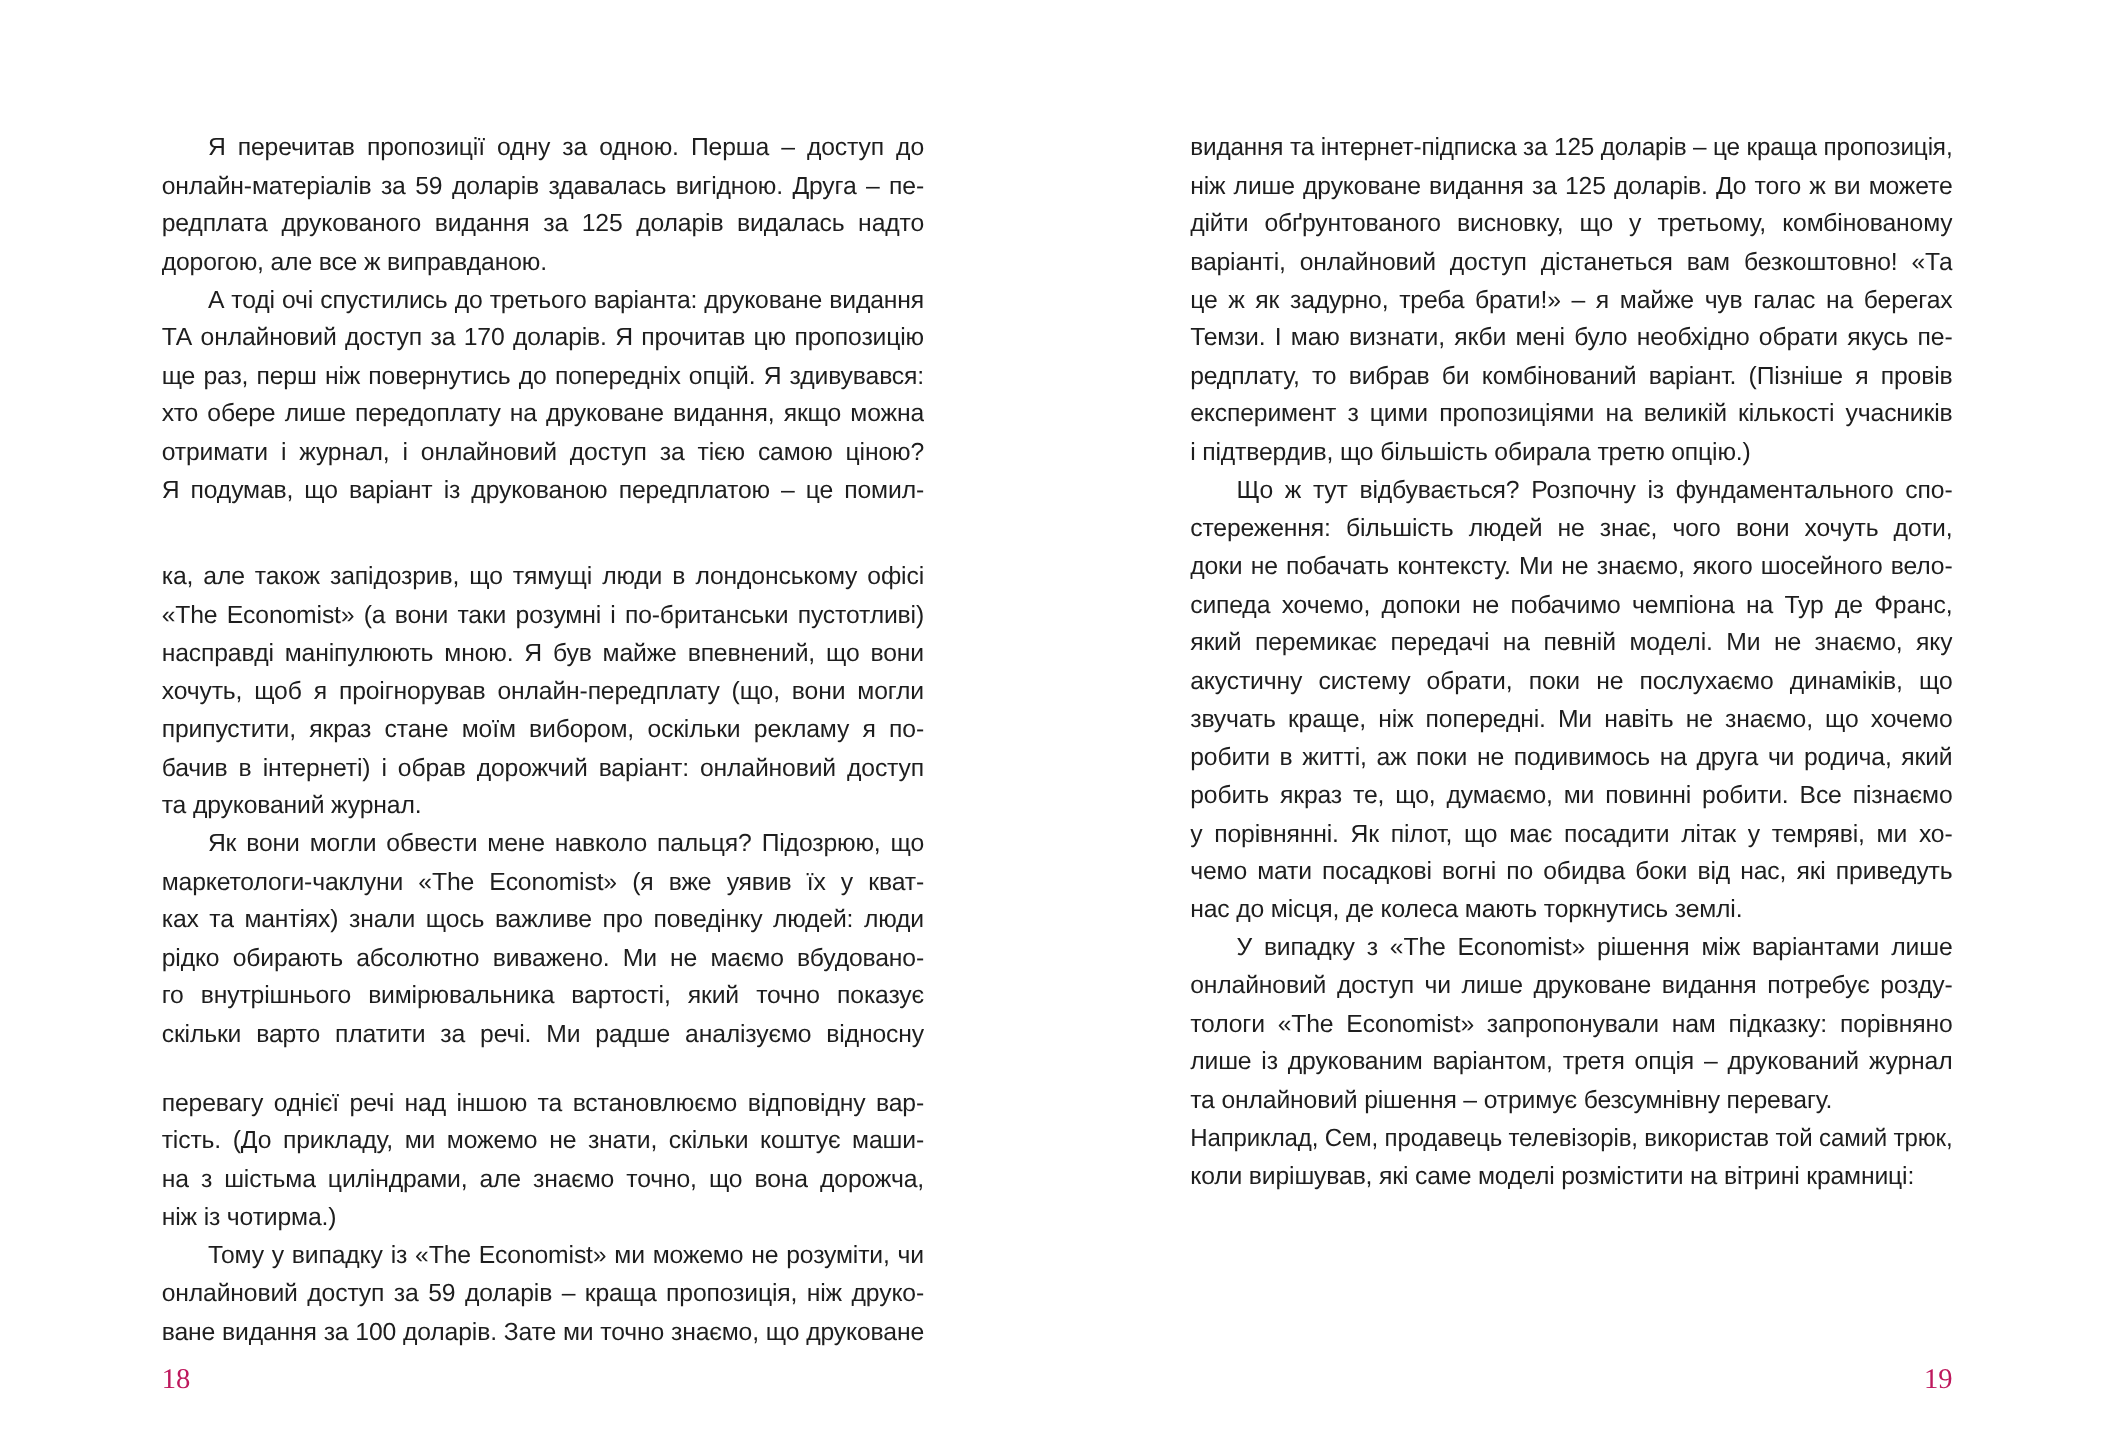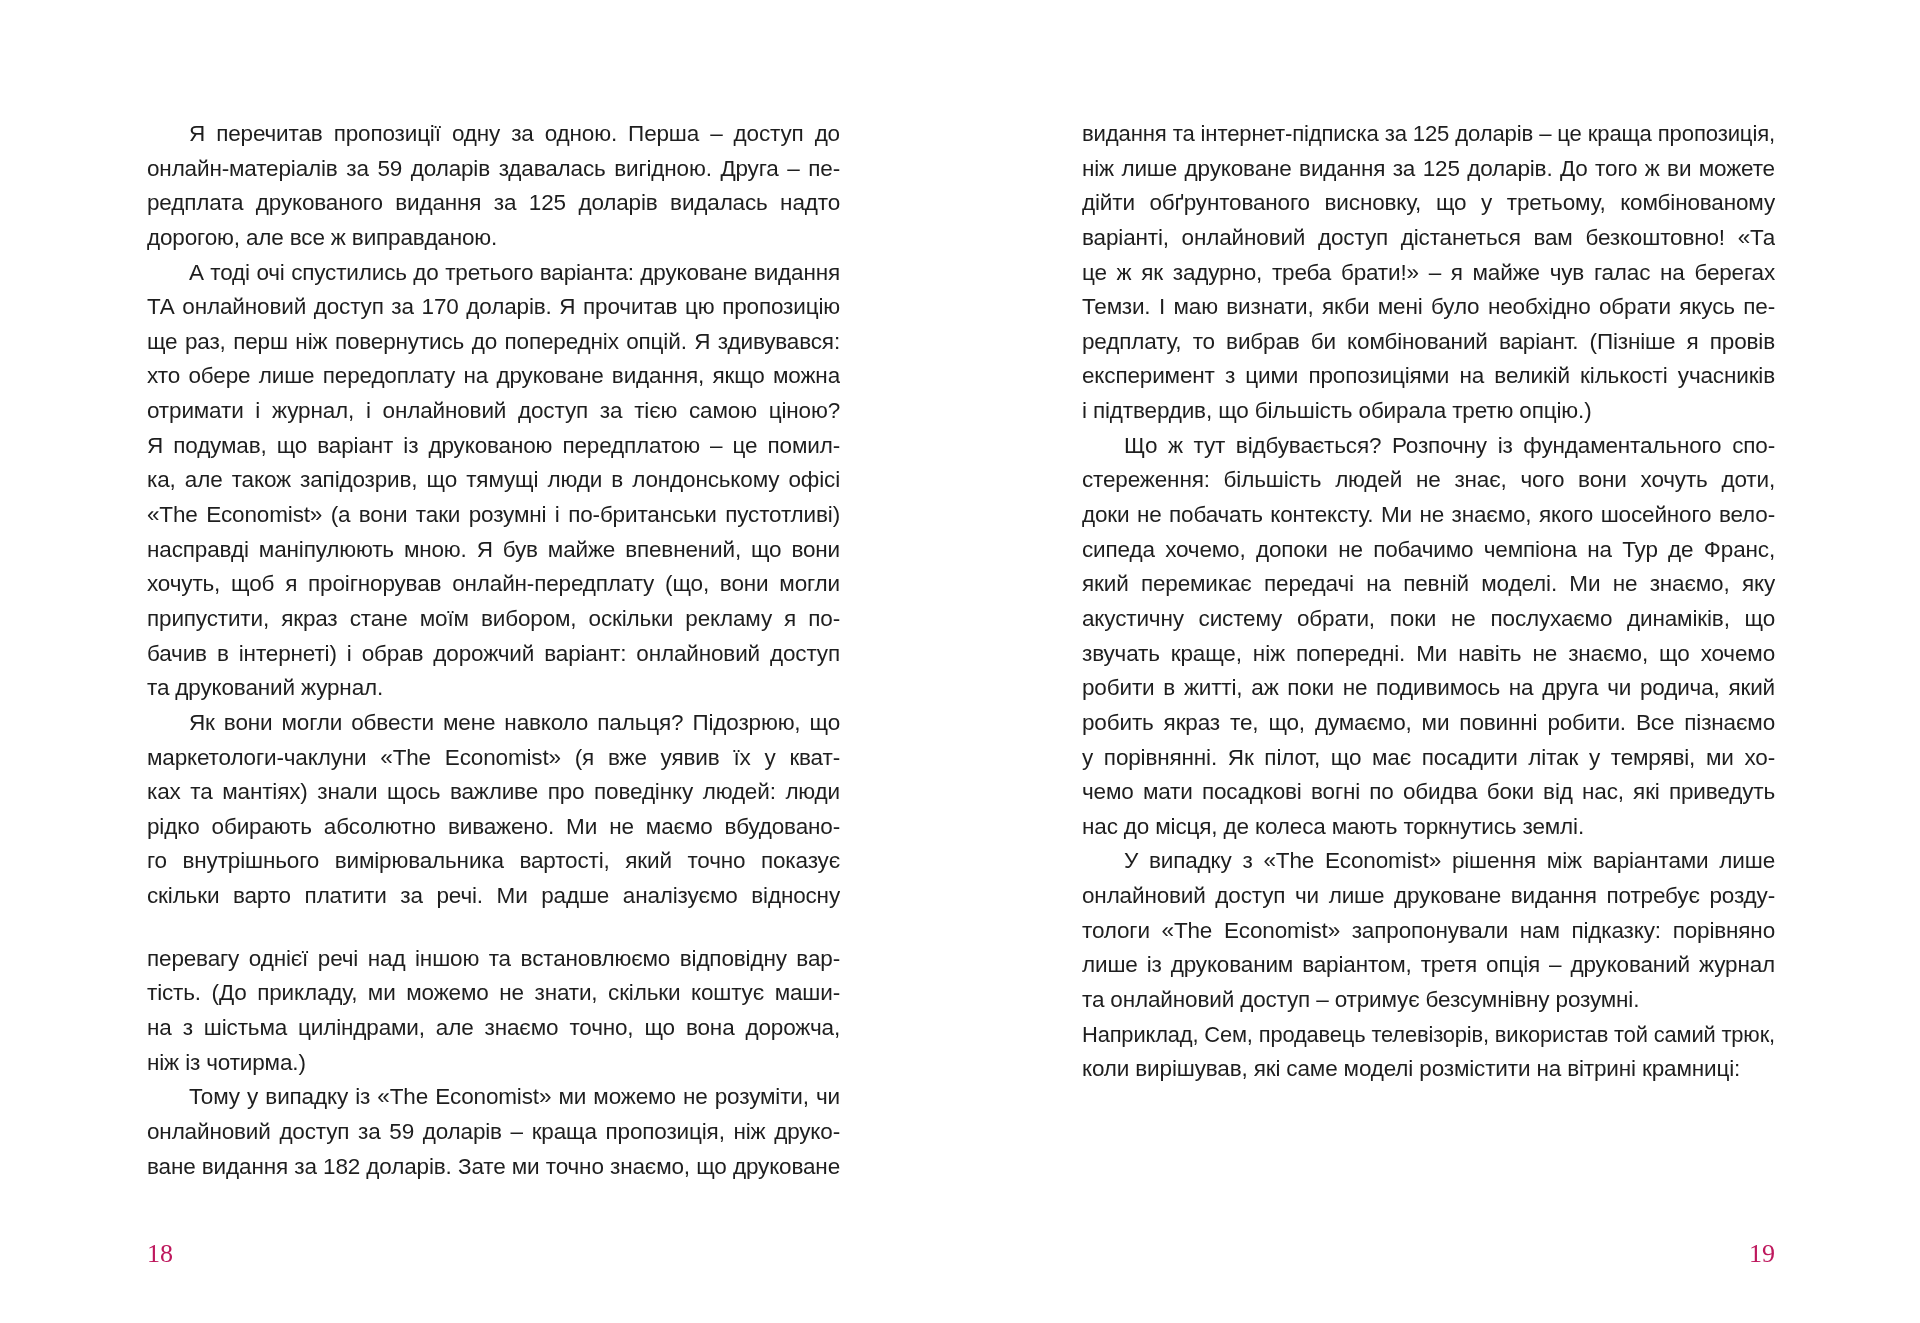--- a/index.html
+++ b/index.html
@@ -61,40 +61,40 @@
       <div class="line indent" style="white-space: nowrap;">Я перечитав пропозиції одну за одною. Перша – доступ до</div>
       <div class="line" style="white-space: nowrap;">онлайн-матеріалів за 59 доларів здавалась вигідною. Друга – пе-</div>
       <div class="line" style="white-space: nowrap;">редплата друкованого видання за 125 доларів видалась надто</div>
       <div class="line last" style="white-space: nowrap;">дорогою, але все ж виправданою.</div>
       <div class="line indent" style="white-space: nowrap;">А тоді очі спустились до третього варіанта: друковане видання</div>
       <div class="line" style="white-space: nowrap;">ТА онлайновий доступ за 170 доларів. Я прочитав цю пропозицію</div>
       <div class="line" style="white-space: nowrap;">ще раз, перш ніж повернутись до попередніх опцій. Я здивувався:</div>
       <div class="line" style="white-space: nowrap;">хто обере лише передоплату на друковане видання, якщо можна</div>
       <div class="line" style="white-space: nowrap;">отримати і журнал, і онлайновий доступ за тією самою ціною?</div>
       <div class="line" style="white-space: nowrap;">Я подумав, що варіант із друкованою передплатою – це помил-</div>
-      <div class="line" style="white-space: nowrap;">ка, але також запідозрив, що тямущі люди в лондонському офісі</div>
+      <div class="line" style="white-space: nowrap; margin-top: 44px;">ка, але також запідозрив, що тямущі люди в лондонському офісі</div>
       <div class="line" style="white-space: nowrap;">«The Economist» (а вони таки розумні і по-британськи пустотливі)</div>
       <div class="line" style="white-space: nowrap;">насправді маніпулюють мною. Я був майже впевнений, що вони</div>
       <div class="line" style="white-space: nowrap;">хочуть, щоб я проігнорував онлайн-передплату (що, вони могли</div>
       <div class="line" style="white-space: nowrap;">припустити, якраз стане моїм вибором, оскільки рекламу я по-</div>
       <div class="line" style="white-space: nowrap;">бачив в інтернеті) і обрав дорожчий варіант: онлайновий доступ</div>
       <div class="line last" style="white-space: nowrap;">та друкований журнал.</div>
       <div class="line indent" style="white-space: nowrap;">Як вони могли обвести мене навколо пальця? Підозрюю, що</div>
       <div class="line" style="white-space: nowrap;">маркетологи-чаклуни «The Economist» (я вже уявив їх у кват-</div>
       <div class="line" style="white-space: nowrap;">ках та мантіях) знали щось важливе про поведінку людей: люди</div>
       <div class="line" style="white-space: nowrap;">рідко обирають абсолютно виважено. Ми не маємо вбудовано-</div>
       <div class="line" style="white-space: nowrap;">го внутрішнього вимірювальника вартості, який точно показує</div>
       <div class="line" style="white-space: nowrap;">скільки варто платити за речі. Ми радше аналізуємо відносну</div>
       <div class="line" style="white-space: nowrap; margin-top: 28px;">перевагу однієї речі над іншою та встановлюємо відповідну вар-</div>
       <div class="line" style="white-space: nowrap;">тість. (До прикладу, ми можемо не знати, скільки коштує маши-</div>
       <div class="line" style="white-space: nowrap;">на з шістьма циліндрами, але знаємо точно, що вона дорожча,</div>
       <div class="line last" style="white-space: nowrap;">ніж із чотирма.)</div>
       <div class="line indent" style="white-space: nowrap;">Тому у випадку із «The Economist» ми можемо не розуміти, чи</div>
       <div class="line" style="white-space: nowrap;">онлайновий доступ за 59 доларів – краща пропозиція, ніж друко-</div>
-      <div class="line" style="white-space: nowrap;">ване видання за 182 доларів. Зате ми точно знаємо, що друковане</div>
+      <div class="line" style="white-space: nowrap;">ване видання за 100 доларів. Зате ми точно знаємо, що друковане</div>
     </div>
   <div class="page-number">18</div>
 </div>
 
 <div class="page right">
   <div class="column" id="right-column">
       <div class="line" style="white-space: nowrap; transform-origin: left center; transform: scaleX(0.9832); width: 704.828px;">видання та інтернет-підписка за 125 доларів – це краща пропозиція,</div>
       <div class="line" style="white-space: nowrap;">ніж лише друковане видання за 125 доларів. До того ж ви можете</div>
       <div class="line" style="white-space: nowrap;">дійти обґрунтованого висновку, що у третьому, комбінованому</div>
       <div class="line" style="white-space: nowrap;">варіанті, онлайновий доступ дістанеться вам безкоштовно! «Та</div>
@@ -112,18 +112,18 @@
       <div class="line" style="white-space: nowrap;">звучать краще, ніж попередні. Ми навіть не знаємо, що хочемо</div>
       <div class="line" style="white-space: nowrap;">робити в житті, аж поки не подивимось на друга чи родича, який</div>
       <div class="line" style="white-space: nowrap;">робить якраз те, що, думаємо, ми повинні робити. Все пізнаємо</div>
       <div class="line" style="white-space: nowrap;">у порівнянні. Як пілот, що має посадити літак у темряві, ми хо-</div>
       <div class="line" style="white-space: nowrap;">чемо мати посадкові вогні по обидва боки від нас, які приведуть</div>
       <div class="line last" style="white-space: nowrap;">нас до місця, де колеса мають торкнутись землі.</div>
       <div class="line indent" style="white-space: nowrap;">У випадку з «The Economist» рішення між варіантами лише</div>
       <div class="line" style="white-space: nowrap;">онлайновий доступ чи лише друковане видання потребує розду-</div>
       <div class="line" style="white-space: nowrap;">тологи «The Economist» запропонували нам підказку: порівняно</div>
       <div class="line" style="white-space: nowrap;">лише із друкованим варіантом, третя опція – друкований журнал</div>
-      <div class="line last" style="white-space: nowrap;">та онлайновий доступ – отримує безсумнівну розумні.</div>
+      <div class="line last" style="white-space: nowrap;">та онлайновий рішення – отримує безсумнівну перевагу.</div>
       <div class="line" style="white-space: nowrap; transform-origin: left center; transform: scaleX(0.9722); width: 712.812px;">Наприклад, Сем, продавець телевізорів, використав той самий трюк,</div>
       <div class="line last" style="white-space: nowrap;">коли вирішував, які саме моделі розмістити на вітрині крамниці:</div>
     </div>
   <div class="page-number">19</div>
 </div>
 
 </body></html>

